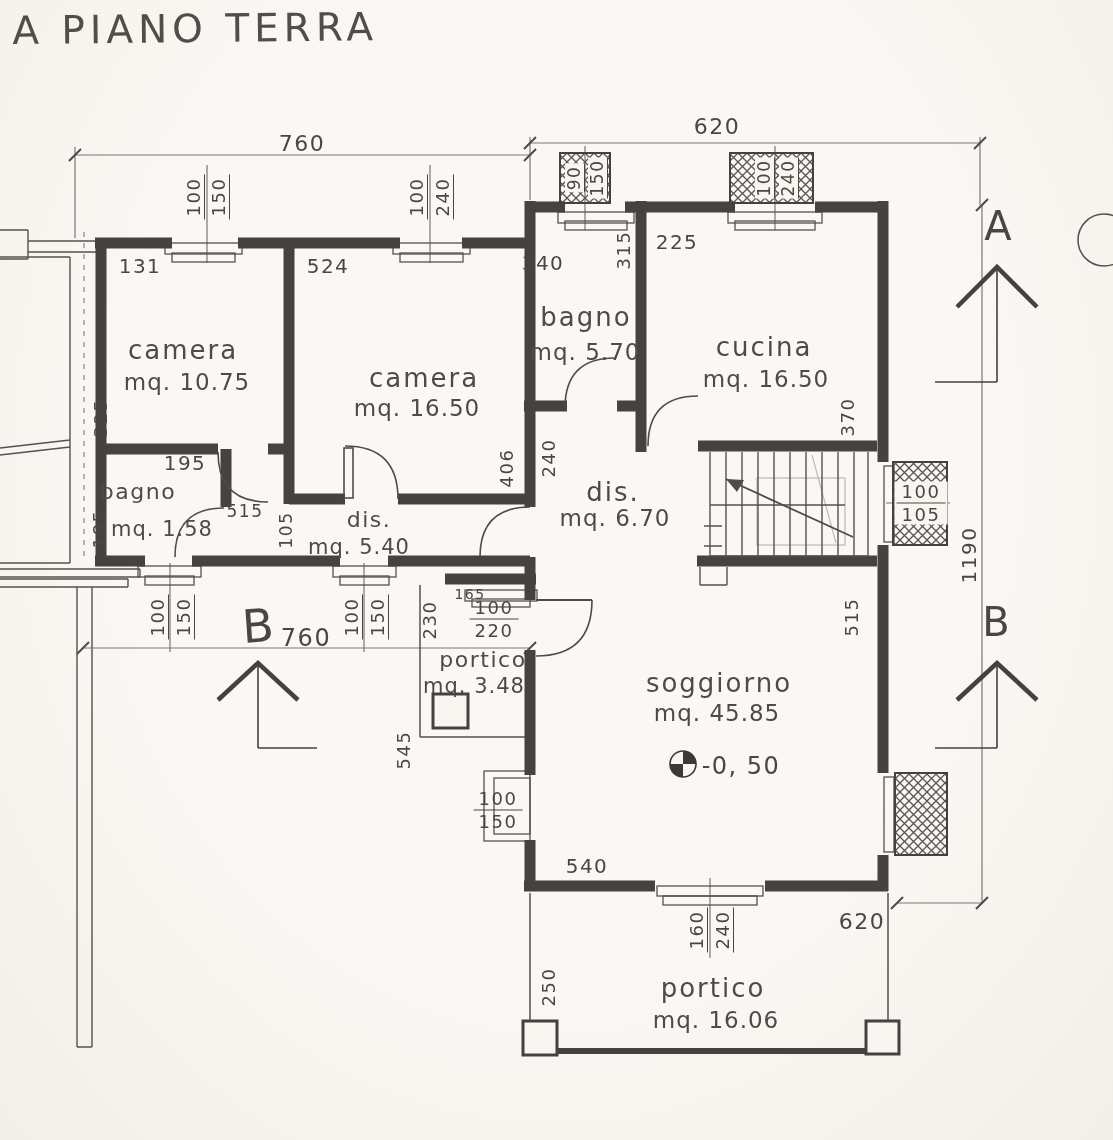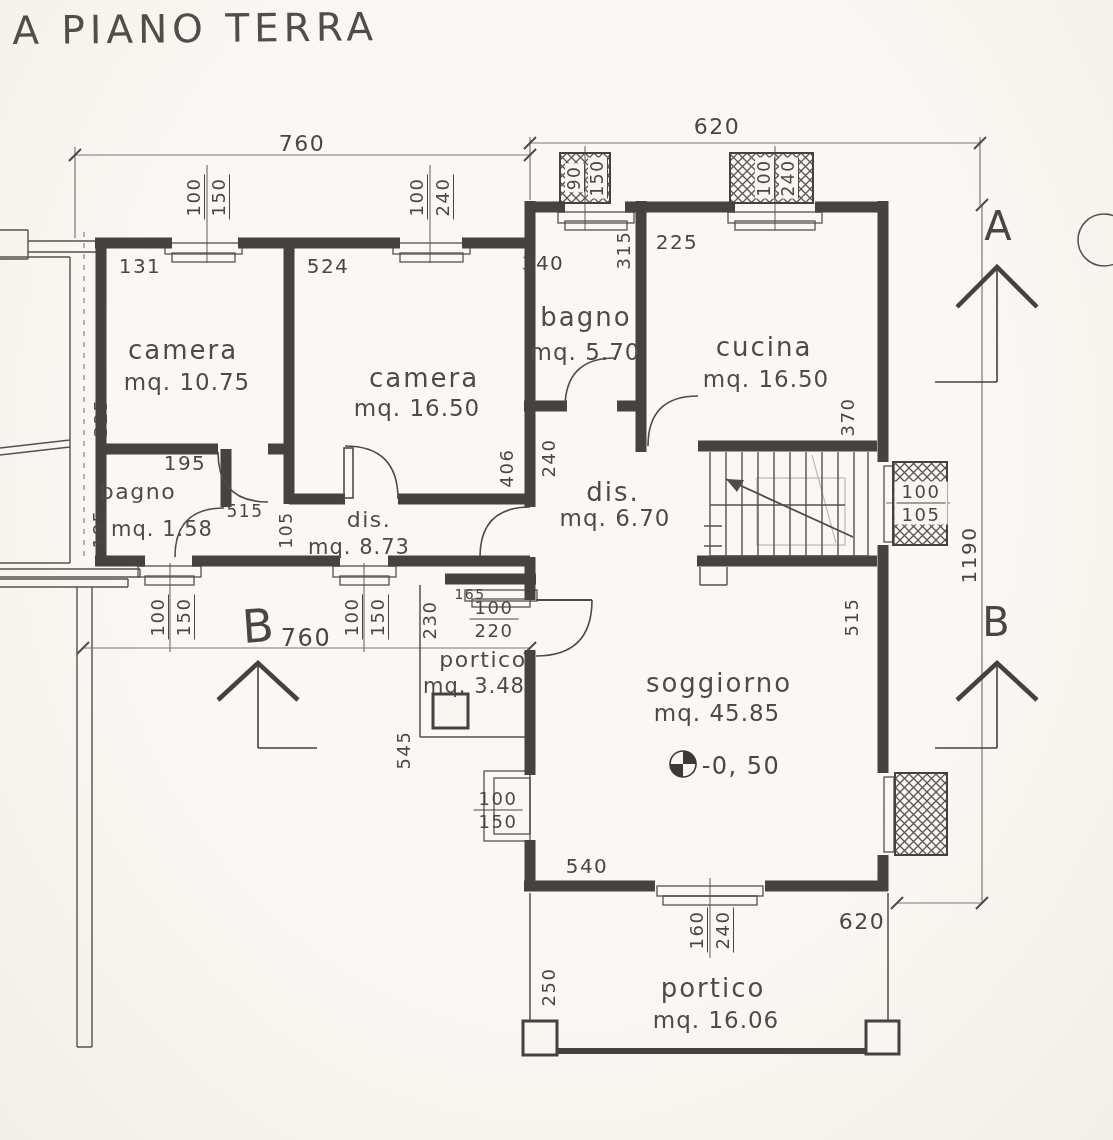--- a/index.html
+++ b/index.html
@@ -219,21 +219,21 @@
   <div class="lbl area" style="left:187px;top:382px">mq. 10.75</div>
   <div class="lbl room" style="left:424px;top:378px">camera</div>
   <div class="lbl area" style="left:417px;top:408px">mq. 16.50</div>
   <div class="lbl room" style="left:586px;top:317px">bagno</div>
   <div class="lbl area" style="left:585px;top:352px">mq. 5.70</div>
   <div class="lbl room" style="left:764px;top:347px">cucina</div>
   <div class="lbl area" style="left:766px;top:379px">mq. 16.50</div>
   <div class="lbl room-sm" style="left:138px;top:492px">bagno</div>
   <div class="lbl area-sm" style="left:162px;top:529px">mq. 1.58</div>
   <div class="lbl room-sm" style="left:369px;top:520px">dis.</div>
-  <div class="lbl area-sm" style="left:359px;top:547px">mq. 8.73</div>
+  <div class="lbl area-sm" style="left:359px;top:547px">mq. 5.40</div>
   <div class="lbl room" style="left:613px;top:492px">dis.</div>
   <div class="lbl area" style="left:615px;top:518px">mq. 6.70</div>
   <div class="lbl room" style="left:719px;top:683px">soggiorno</div>
   <div class="lbl area" style="left:717px;top:713px">mq. 45.85</div>
   <div class="lbl room-sm" style="left:483px;top:660px">portico</div>
   <div class="lbl area-sm" style="left:474px;top:686px">mq. 3.48</div>
   <div class="lbl room" style="left:713px;top:988px">portico</div>
   <div class="lbl area" style="left:716px;top:1020px">mq. 16.06</div>
 
   <div class="lbl s24" style="left:741px;top:766px">-0, 50</div>

